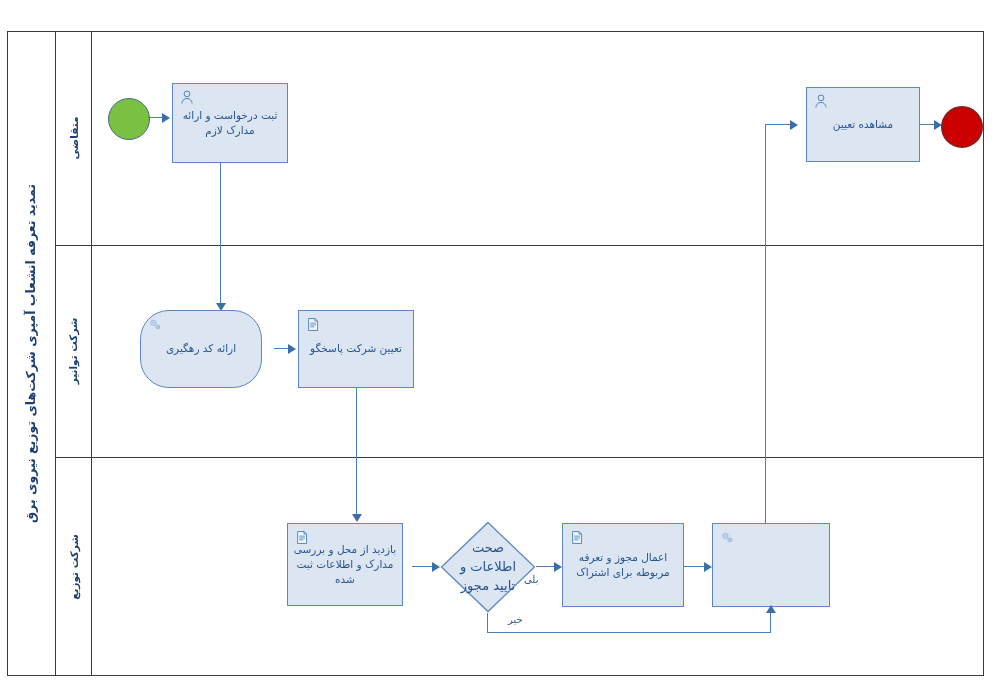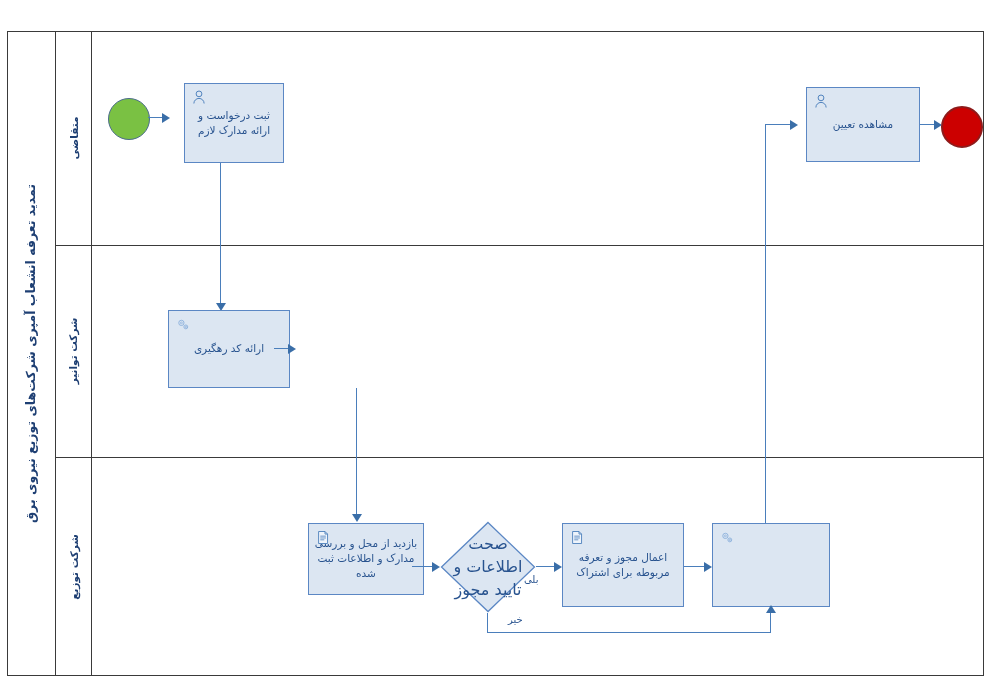--- a/index.html
+++ b/index.html
@@ -52,21 +52,21 @@
     color:#28538f;direction:rtl;
   }
   .task .ico{
     position:absolute;left:6px;top:5px;width:16px;height:17px;
   }
 
   .gateway{position:absolute;}
   .gateway .gwlbl{
     position:absolute;left:8px;right:8px;top:50%;
     transform:translateY(-50%);
-    text-align:center;font-size:16px;line-height:1.45;
+    text-align:center;font-size:13px;line-height:1.45;
     color:#28538f;direction:rtl;pointer-events:none;
   }
 
   .startev{
     position:absolute;border-radius:50%;
     background:#7ac143;border:1.4px solid #4b6c8a;
   }
   .endev{
     position:absolute;border-radius:50%;
     background:#cc0000;border:2px solid #8e1b1b;
@@ -108,21 +108,21 @@
   </div>
 
   <div class="lane-sep" style="top:245px;"></div>
   <div class="lane-sep" style="top:457px;"></div>
 
   <div class="startev" style="left:108px;top:98px;width:40px;height:40px;"></div>
 
   <div class="seg h" style="left:148px;top:117px;width:16px;"></div>
   <div class="arrow r" style="left:162px;top:113px;"></div>
 
-  <div class="task" style="left:172px;top:83px;width:100px;height:80px;margin-left:12px;">
+  <div class="task" style="left:172px;top:83px;width:116px;height:80px;">
     <span class="ico">
       <svg viewBox="0 0 20 20" width="16" height="17">
         <circle cx="10" cy="5.5" r="3.6" fill="none" stroke="#4a7ebb" stroke-width="1.2"></circle>
         <path d="M3.6 17.5a6.4 6.4 0 0 1 12.8 0" fill="none" stroke="#4a7ebb" stroke-width="1.2"></path>
       </svg>
     </span>
     <span class="lbl">ثبت درخواست و ارائه مدارک لازم</span>
   </div>
 
   <div class="task" style="left:806px;top:87px;width:114px;height:75px;">
@@ -136,40 +136,50 @@
   </div>
 
   <div class="seg h" style="left:920px;top:124px;width:16px;"></div>
   <div class="arrow r" style="left:934px;top:120px;"></div>
 
   <div class="endev" style="left:941px;top:106px;width:38px;height:38px;"></div>
 
   <div class="seg v" style="left:220px;top:163px;height:146px;"></div>
   <div class="arrow d" style="left:216px;top:303px;"></div>
 
-  <div class="task" style="left:168px;top:310px;width:122px;height:78px;">
+  <div class="task" style="left:140px;top:310px;width:122px;height:78px;border-radius:29px;">
     <span class="ico">
       <svg viewBox="0 0 20 20" width="16" height="17">
         <circle cx="8" cy="8" r="3.3" fill="none" stroke="#8fb3dd" stroke-width="1.2"></circle>
         <circle cx="8" cy="8" r="1.2" fill="none" stroke="#8fb3dd" stroke-width="1"></circle>
         <circle cx="13.5" cy="13" r="2.4" fill="none" stroke="#8fb3dd" stroke-width="1.2"></circle>
         <circle cx="13.5" cy="13" r="0.9" fill="none" stroke="#8fb3dd" stroke-width="1"></circle>
       </svg>
     </span>
     <span class="lbl">ارائه کد رهگیری</span>
   </div>
 
   <div class="seg h" style="left:274px;top:348px;width:16px;"></div>
   <div class="arrow r" style="left:288px;top:344px;"></div>
 
+  <div class="task" style="left:298px;top:310px;width:116px;height:78px;">
+    <span class="ico">
+      <svg viewBox="0 0 20 20" width="16" height="17">
+        <path d="M4.5 2.5h8l3.2 3.2v11.8h-11.2z" fill="#eef4fb" stroke="#4a7ebb" stroke-width="1.1"></path>
+        <path d="M12.5 2.5v3.2h3.2" fill="none" stroke="#4a7ebb" stroke-width="1.1"></path>
+        <path d="M6.6 8.3h7M6.6 10.6h7M6.6 12.9h5" stroke="#4a7ebb" stroke-width="1"></path>
+      </svg>
+    </span>
+    <span class="lbl">تعیین شرکت پاسخگو</span>
+  </div>
 
   <div class="seg v" style="left:356px;top:388px;height:132px;"></div>
   <div class="arrow d" style="left:352px;top:514px;"></div>
 
-  <div class="task" style="left:308px;top:523px;width:116px;height:72px;">
+  <div class="task" style="left:287px;top:523px;width:116px;height:83px;">
     <span class="ico">
       <svg viewBox="0 0 20 20" width="16" height="17">
         <path d="M4.5 2.5h8l3.2 3.2v11.8h-11.2z" fill="#eef4fb" stroke="#4a7ebb" stroke-width="1.1"></path>
         <path d="M12.5 2.5v3.2h3.2" fill="none" stroke="#4a7ebb" stroke-width="1.1"></path>
         <path d="M6.6 8.3h7M6.6 10.6h7M6.6 12.9h5" stroke="#4a7ebb" stroke-width="1"></path>
       </svg>
     </span>
     <span class="lbl">بازدید از محل و بررسی مدارک و اطلاعات ثبت شده</span>
   </div>
 

